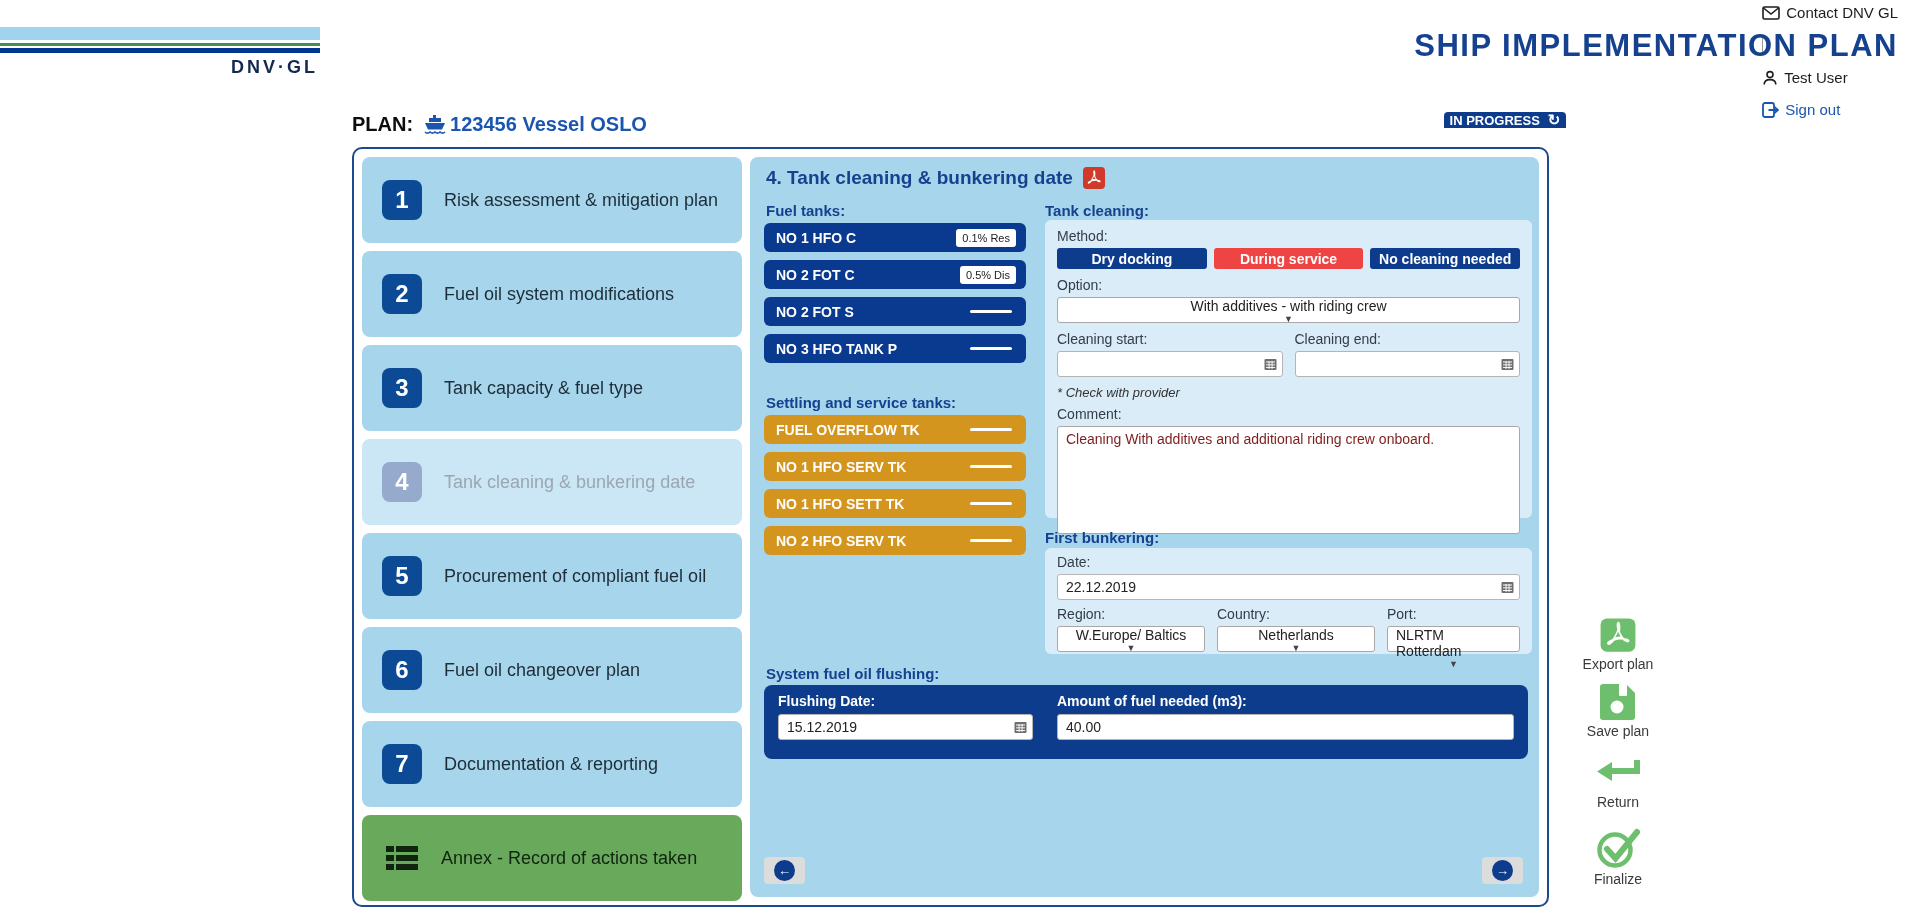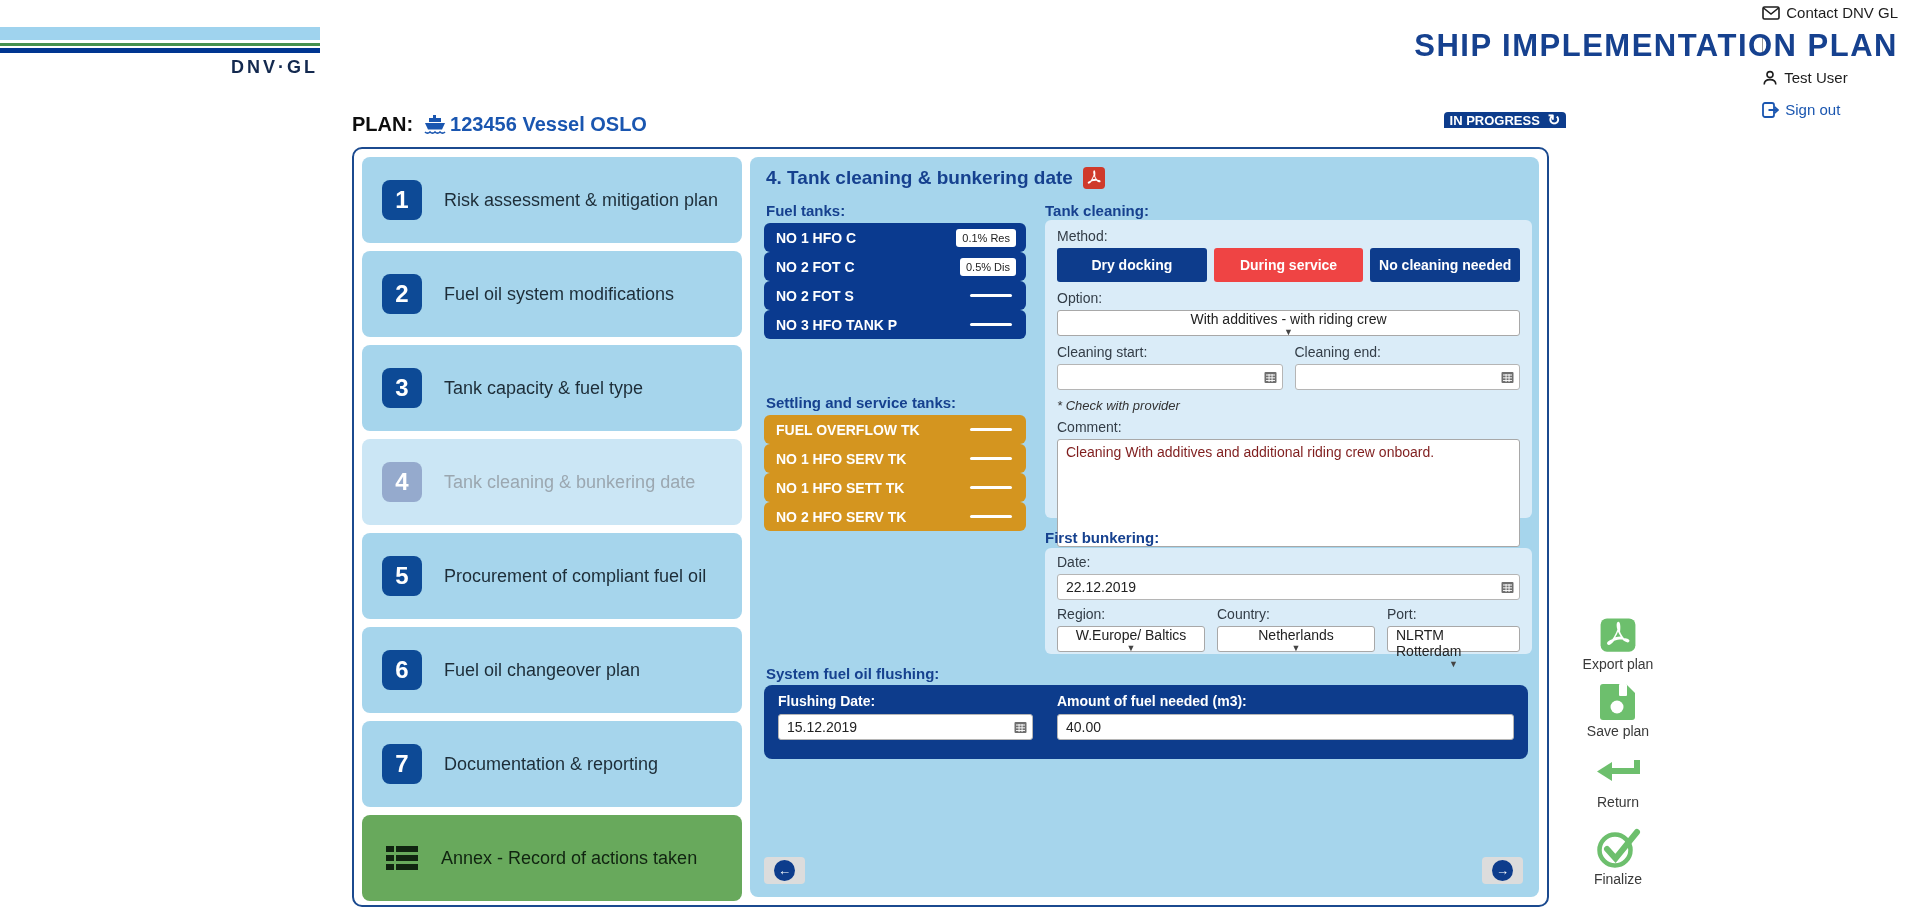--- a/index.html
+++ b/index.html
@@ -38,32 +38,32 @@
   .side-item.active .side-num { background:#95aacd; }
   .side-item.active .side-label { color:#9ba7b0; }
   .side-item.annex { background:#68a95c; }
   .side-item.annex .side-label { color:#102410; }
 
   
   .main { position:absolute; left:396px; top:8px; width:789px; height:740px; background:#a6d5ec; border-radius:8px; }
   .main-title { position:absolute; left:16px; top:10px; font-size:19px; font-weight:bold; color:#16418f; display:flex; align-items:center; gap:10px; }
   .sec-label { position:absolute; font-size:15px; font-weight:bold; color:#16418f; }
 
-  .tank-list { position:absolute; left:14px; width:262px; display:flex; flex-direction:column; }
+  .tank-list { position:absolute; left:14px; width:262px; display:flex; flex-direction:column; gap:8px; }
   .tank-bar { height:29px; border-radius:6px; display:flex; align-items:center; justify-content:space-between; padding:0 10px 0 12px; color:#fff; font-size:14px; font-weight:bold; cursor:pointer; }
   .tank-blue { background:#0a3a8f; }
   .tank-orange { background:#d4951f; }
   .tank-badge { background:#fff; color:#222; font-size:11px; font-weight:normal; padding:3px 6px; border-radius:3px; white-space:nowrap; }
   .tank-dash { width:42px; height:3px; background:#fff; border-radius:2px; margin-right:4px; }
 
   .panel { background:#daecf8; border-radius:6px; box-sizing:border-box; position:absolute; }
   .fieldlabel { font-size:14px; color:#333d47; margin:0 0 4px 0; }
   .mt8 { margin-top:8px; }
   .method-row { display:flex; gap:7px; }
-  .method-btn { flex:1; height:34px; border-radius:3px; color:#fff; font-size:14px; font-weight:bold; display:flex; align-items:center; justify-content:center; cursor:pointer; white-space:nowrap; }
+  .method-btn { flex:1; height:21px; border-radius:3px; color:#fff; font-size:14px; font-weight:bold; display:flex; align-items:center; justify-content:center; cursor:pointer; white-space:nowrap; }
   .m-dark { background:#0d3c8c; }
   .m-light { background:#ef4444; }
 
   .select { background:#fff; border:1px solid #a8a8a8; border-radius:3px; height:26px; display:flex; align-items:center; justify-content:space-between; padding:0 8px; font-size:14px; color:#222; cursor:pointer; box-sizing:border-box;flex-direction:column; }
   .select .arr { font-size:9px; color:#444; }
 
   .input-wrap { position:relative; }
   .text-input { width:100%; height:26px; border:1px solid #b5b5b5; border-radius:3px; font-size:14px; font-family:inherit; padding:0 24px 0 8px; box-sizing:border-box; color:#222; background:#fff; }
   .no-icon { padding-right:8px; }
   .cal { position:absolute; right:6px; top:6px; cursor:pointer; }

